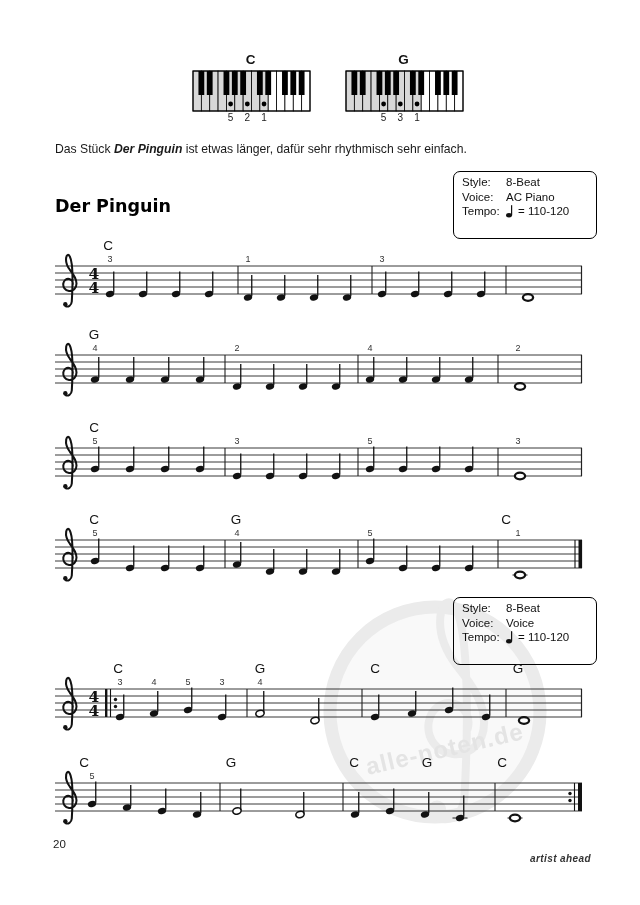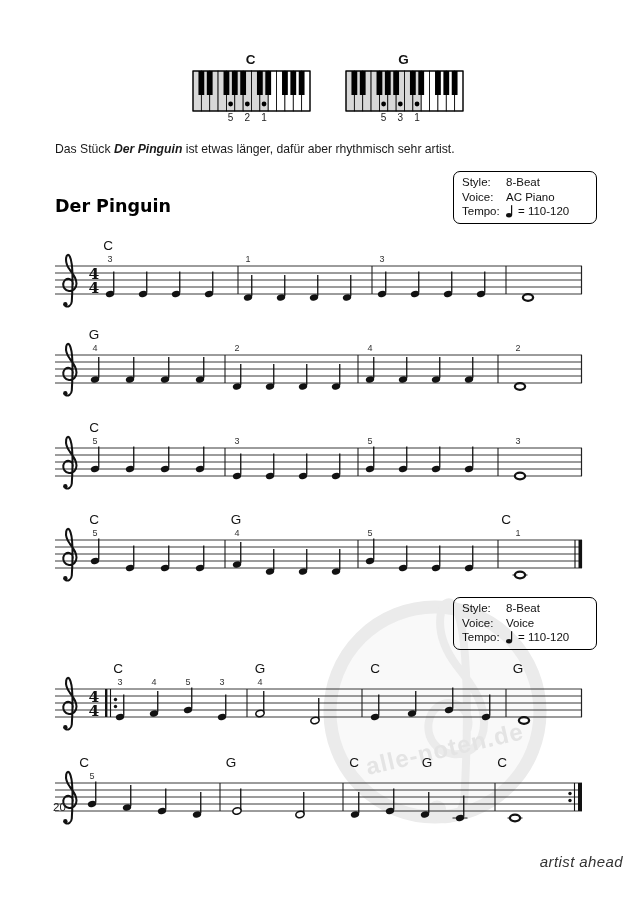--- a/index.html
+++ b/index.html
@@ -12,33 +12,33 @@
             font-weight:bold;font-size:13.5px;color:#111;}
   .kb-holder{position:absolute;top:0;left:0;}
   .kb-fingers{position:absolute;top:42px;left:0;width:117px;height:14px;}
   .kb-fingers span{position:absolute;font-size:10px;color:#222;transform:translateX(-50%);}
   
   .intro{position:absolute;left:55px;top:142px;width:470px;margin:0;
          font-size:12.2px;line-height:15px;color:#1a1a1a;}
   .intro .emph{font-weight:bold;font-style:italic;}
   
   .infobox{position:absolute;left:453px;width:126px;border:1.4px solid #000;
-           border-radius:7px;padding:3px 8px 4px 8px;font-size:11.5px;line-height:14.6px;
+           border-radius:7px;padding:3px 8px 19px 8px;font-size:11.5px;line-height:14.6px;
            background:transparent;color:#111;}
   .infobox .row{display:flex;align-items:center;}
   .infobox .lbl{width:44px;flex:none;}
   .infobox .val{display:flex;align-items:center;gap:2px;text-align:right;}
   .tempo-note{margin-right:2px;}
   
   .title{position:absolute;left:55px;margin:0;font-size:17.5px;font-weight:bold;
          font-family:"DejaVu Sans","Liberation Sans",sans-serif;color:#000;}
   
-  .pagenum{position:absolute;left:53px;top:801px;font-size:11.5px;color:#222;}
-  .brand{position:absolute;left:528px;top:853px;width:95px;text-align:right;
-         font-size:15px;font-style:italic;font-weight:normal;letter-spacing:.4px;color:#333;}
+  .pagenum{position:absolute;left:53px;top:838px;font-size:11.5px;color:#222;}
+  .brand{position:absolute;left:496px;top:853px;width:95px;text-align:right;
+         font-size:10px;font-style:italic;font-weight:bold;letter-spacing:.4px;color:#333;}
   svg{display:block;}
 </style>
 </head>
 <body>
 
 <div class="page">
 
   <svg class="abs" id="watermark" style="left:0;top:0" width="640" height="905" viewBox="0 0 640 905">
       <circle cx="435" cy="712" r="105" fill="rgba(0,0,0,0.025)" stroke="#ebebeb" stroke-width="13"></circle>
       <g transform="translate(398,649) scale(4.2)">
@@ -123,21 +123,21 @@
           <rect x="1" y="1" width="117" height="40" fill="none" stroke="#000" stroke-width="1.1"></rect>
         </svg>
       </div>
     <div class="kb-fingers">
         <span style="left: 38.6071px;">5</span>
         <span style="left: 55.3214px;">3</span>
         <span style="left: 72.0357px;">1</span>
       </div>
   </div>
 
-  <p class="intro"><span>Das Stück </span><span class="emph">Der Pinguin</span><span> ist etwas länger, dafür aber rhythmisch sehr artist.</span></p>
+  <p class="intro"><span>Das Stück </span><span class="emph">Der Pinguin</span><span> ist etwas länger, dafür sehr rhythmisch sehr einfach.</span></p>
 
   <div class="infobox" style="top:171px">
     <div class="row">
         <span class="lbl">Style:</span>
         <span class="val">8-Beat</span>
       </div>
     <div class="row">
         <span class="lbl">Voice:</span>
         <span class="val">AC Piano</span>
       </div>

